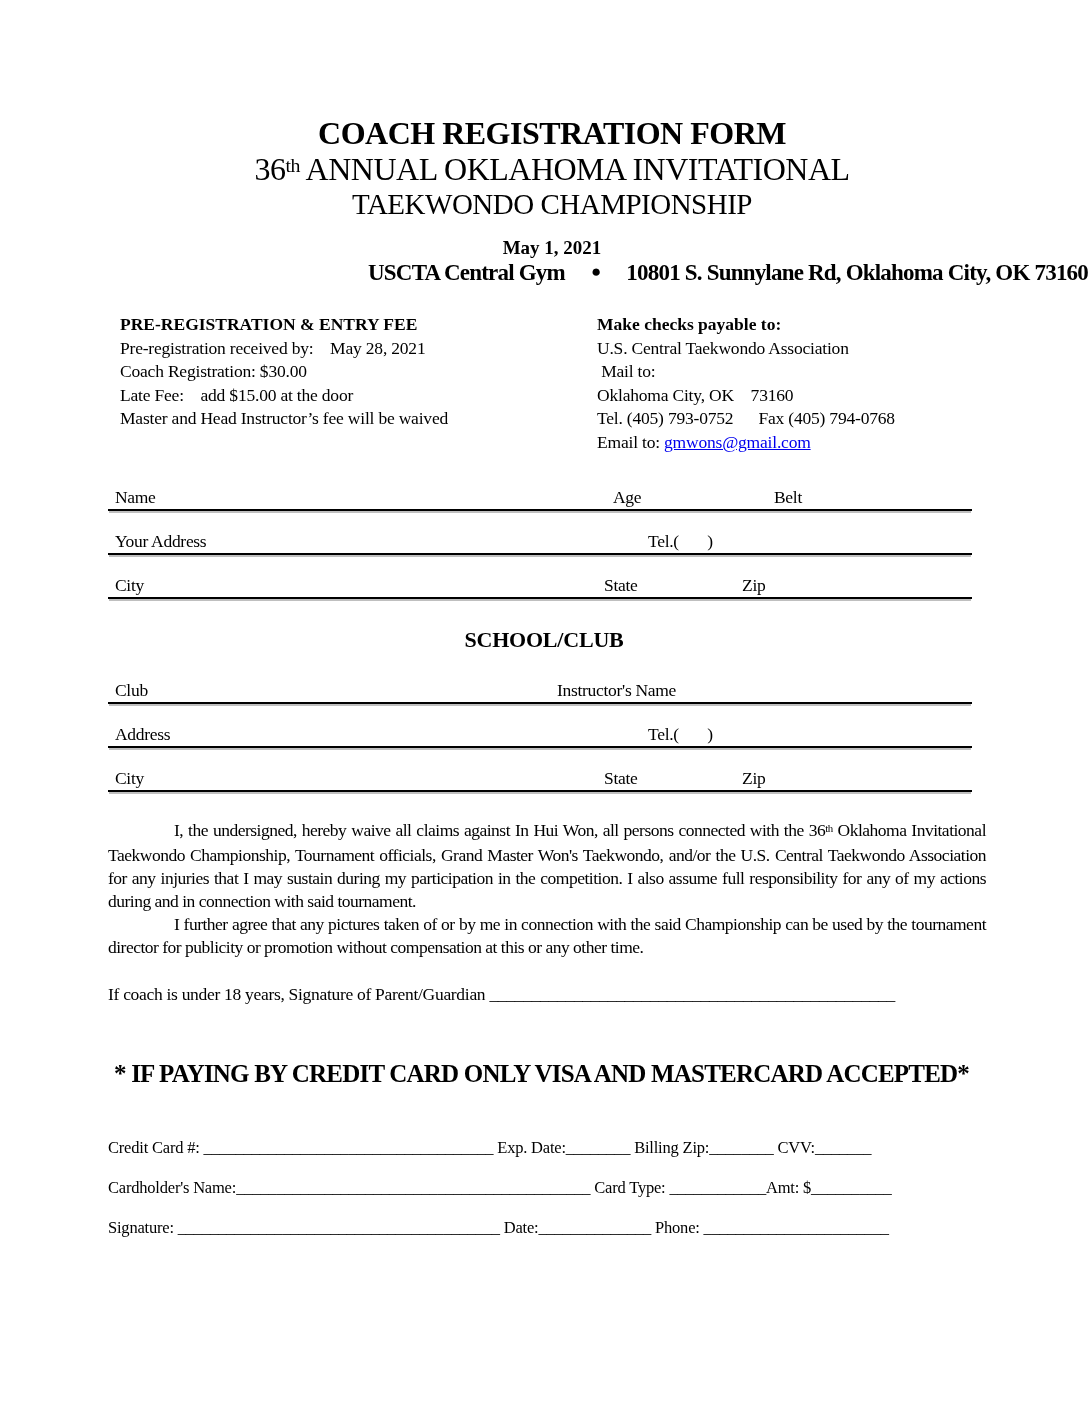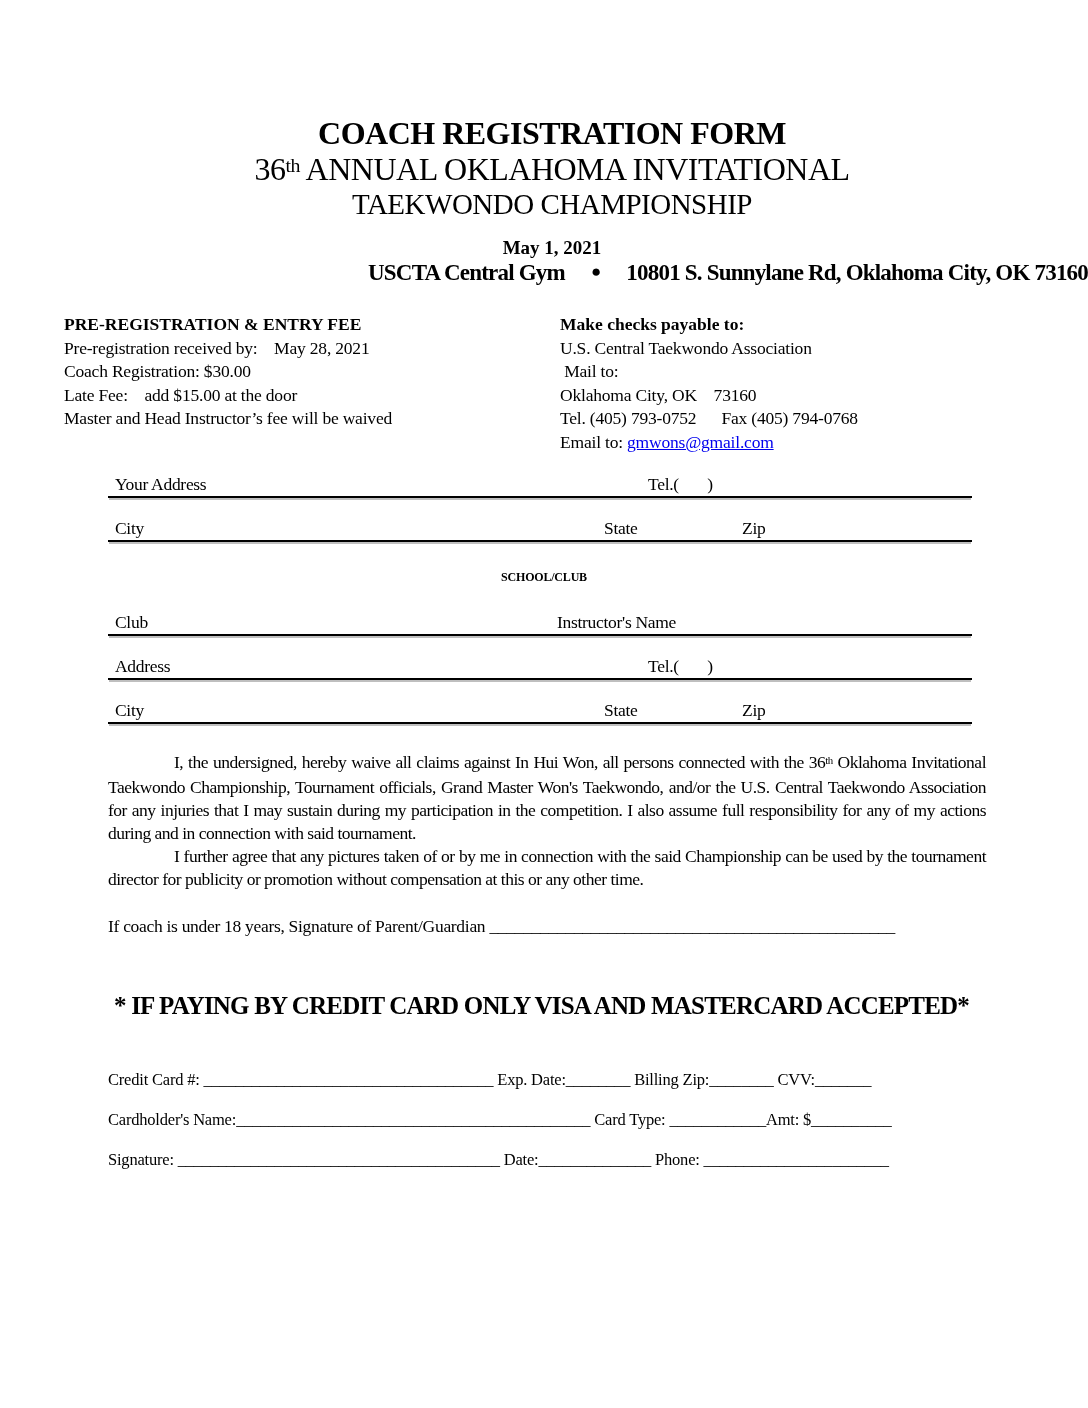--- a/index.html
+++ b/index.html
@@ -11,33 +11,33 @@
   
   .header{text-align:center;padding-top:116px;line-height:1.12;padding-left:16px;}
   .t1{font-size:32px;font-weight:bold;letter-spacing:-0.5px;}
   .t2{font-size:32px;letter-spacing:-0.5px;text-align:center;}
   .t3{font-size:29px;letter-spacing:-0.5px;}
   .sup{font-size:0.62em;position:relative;top:-0.42em;}
   .tdate{font-size:19px;font-weight:bold;margin-top:17px;}
   .venue{font-size:23px;font-weight:bold;margin-top:2px;letter-spacing:-0.8px;text-align:right;}
   .venue .bullet{display:inline-block;margin:0 26px;font-size:17px;vertical-align:3px;}
   
-  .info{display:flex;margin-left:64px;margin-top:27px;gap:19px;}
+  .info{display:flex;margin-left:120px;margin-top:27px;}
   .info-left{width:477px;}
   .info-right{width:420px;}
   .ihead{font-weight:bold;font-size:17.5px;line-height:23.5px;white-space:pre;}
   .iline{font-size:17.5px;line-height:23.5px;white-space:pre;letter-spacing:-0.2px;}
   .email-link{color:#0000EE;text-decoration:underline;cursor:pointer;}
   
   .fields{margin-left:108px;width:864px;}
   .frow{position:relative;height:25px;border-bottom:2px solid #000;
         box-shadow:0 3px 0 -1px rgba(0,0,0,0.25);margin-top:17px;}
   .mt-lg{margin-top:30px;}
   .fl{position:absolute;bottom:1px;font-size:17.5px;white-space:pre;letter-spacing:-0.3px;}
-  .school-head{text-align:center;font-weight:bold;font-size:12px;margin-top:28px;letter-spacing:-0.2px;}
+  .school-head{text-align:center;font-weight:bold;font-size:22px;margin-top:28px;letter-spacing:-0.2px;}
   
   .waiver{margin:27px 102px 0 108px;font-size:17.5px;line-height:23px;letter-spacing:-0.5px;
           text-align:justify;}
   .waiver p{margin:0;text-indent:66px;}
   
   .sigrow{margin-left:108px;font-size:17.5px;white-space:pre;letter-spacing:-0.3px;}
   .sig1{margin-top:22px;}
   .sig2{margin-top:25px;}
   
   .cc-head{margin:55px 0 7px 114px;font-size:25px;font-weight:bold;letter-spacing:-0.8px;white-space:pre;}
@@ -69,20 +69,25 @@
       <div class="ihead">Make checks payable to:</div>
       <div class="iline">U.S. Central Taekwondo Association</div>
       <div class="iline"> Mail to:</div>
       <div class="iline">Oklahoma City, OK    73160</div>
       <div class="iline">Tel. (405) 793-0752      Fax (405) 794-0768</div>
       <div class="iline"><span>Email to: </span><a class="email-link">gmwons@gmail.com</a></div>
     </div>
   </div>
 
   <div class="fields">
+    <div class="frow mt-lg">
+      <span class="fl" style="left:7px">Name</span>
+      <span class="fl" style="left:505px">Age</span>
+      <span class="fl" style="left:666px">Belt</span>
+    </div>
     <div class="frow">
       <span class="fl" style="left:7px">Your Address</span>
       <span class="fl" style="left:540px">Tel.(       )</span>
     </div>
     <div class="frow">
       <span class="fl" style="left:7px">City</span>
       <span class="fl" style="left:496px">State</span>
       <span class="fl" style="left:634px">Zip</span>
     </div>
   </div>

